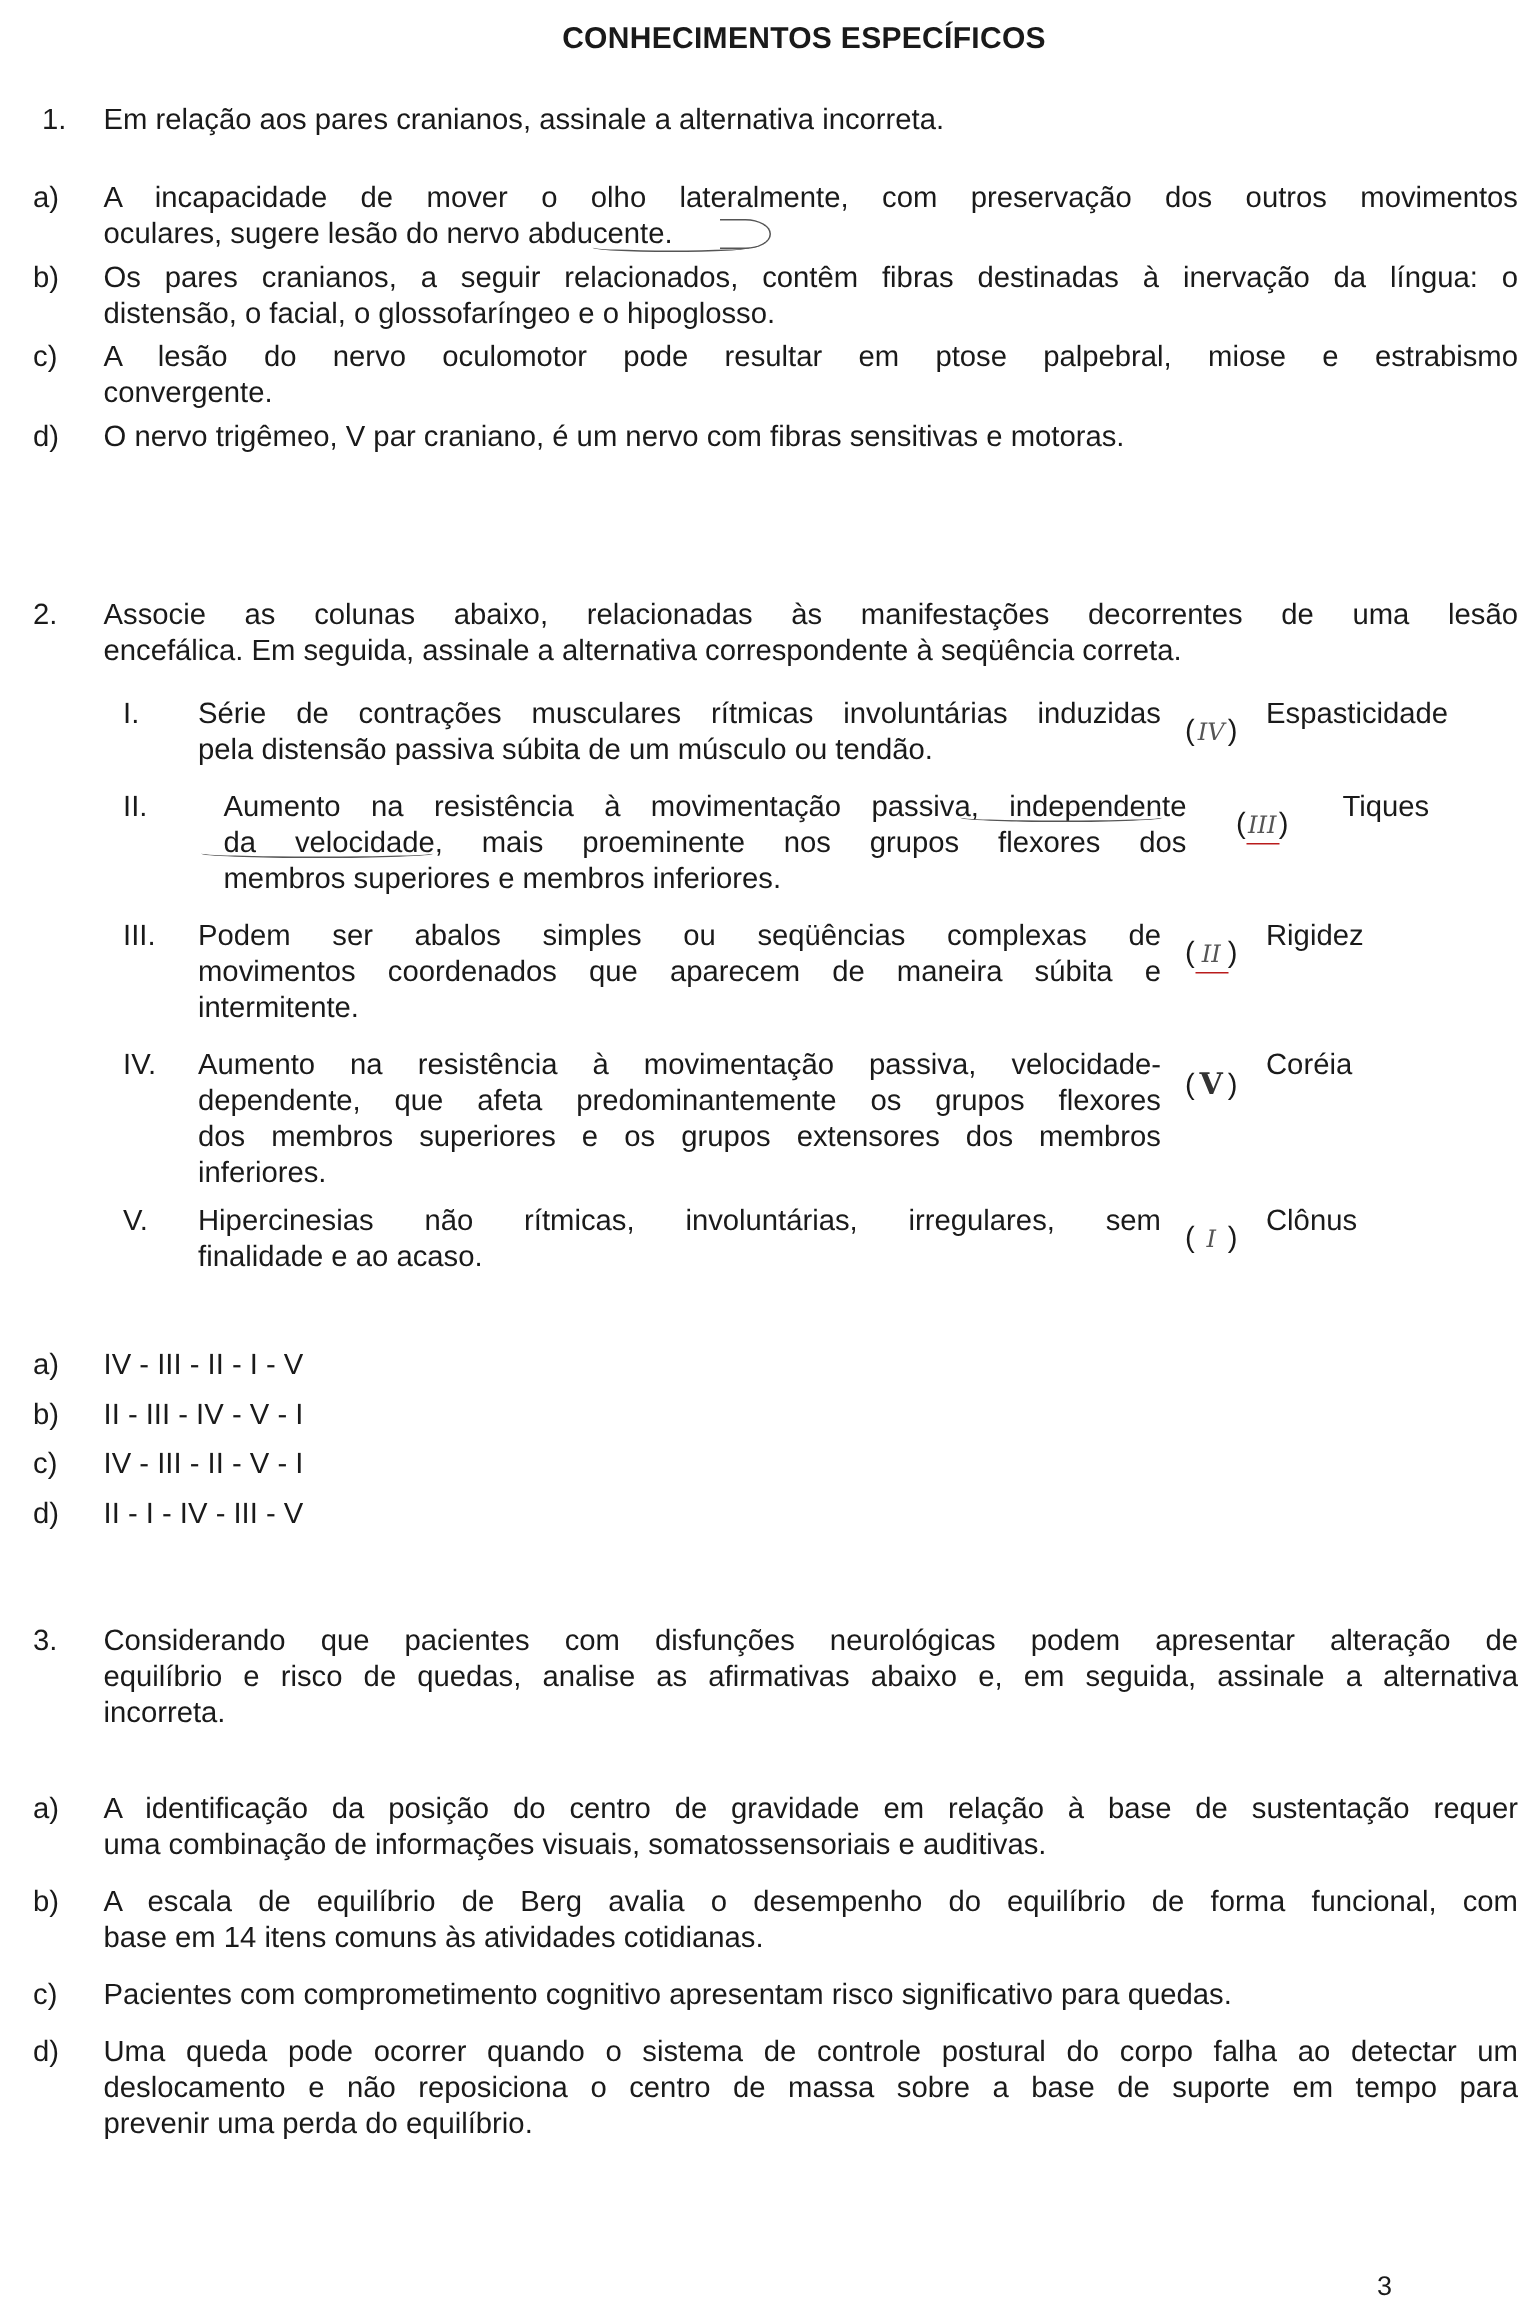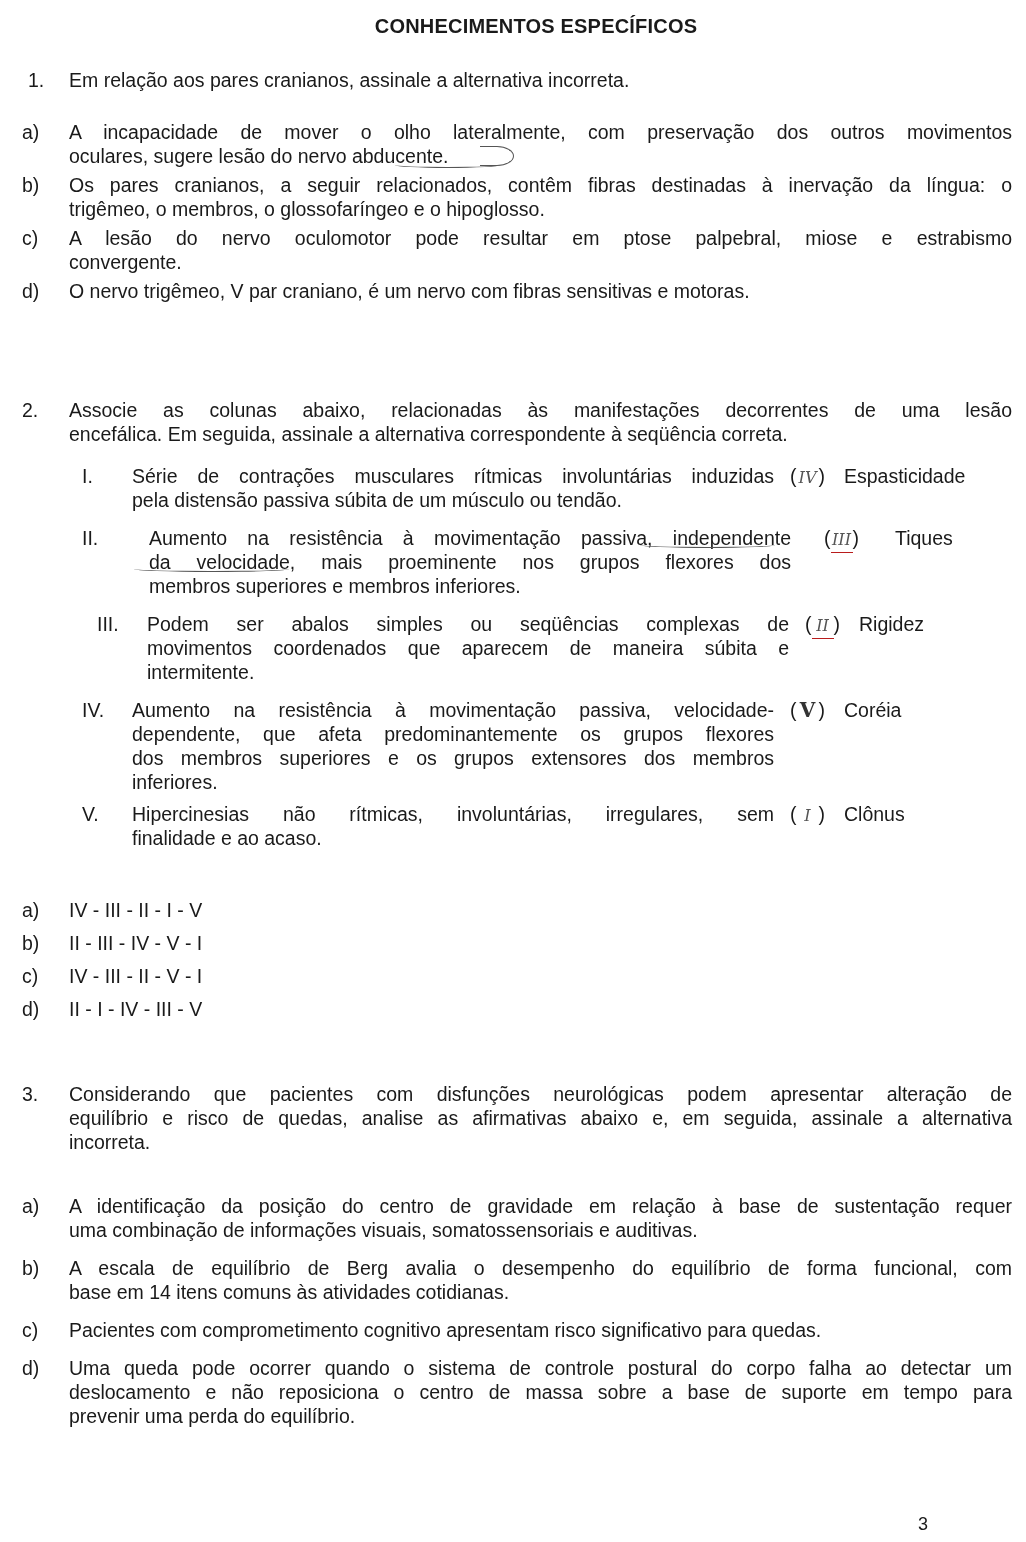--- a/index.html
+++ b/index.html
@@ -25,20 +25,21 @@
   .assoc { position: absolute; left: 0; width: 1026px; }
   .arow { display: flex; position: relative; }
   .rn { width: 132px; flex: none; text-align: right; padding-right: 0; }
   .rn span { display: inline-block; width: 50px; text-align: left; padding-left: 0; }
   .rtxt { width: 642px; flex: none; text-align: justify; }
   .paren { width: 70px; flex: none; padding-left: 16px; position: relative; }
   .mark {
     display: inline-block; width: 22px; text-align: center;
     font-family: "DejaVu Serif", serif; font-size: 16px; color: #555;
     font-style: italic;
+    margin-top: 12px;
   }
   .mark.bold { color: #333; font-weight: bold; font-size: 20px; font-style: normal; }
   .mark.ul { border-bottom: 1px solid #b91c1c; }
   .term { flex: none; }
 
   .hw-ul {
     position: absolute; height: 6px; border-bottom: 1.3px solid #555;
     border-radius: 0 0 60% 60%;
   }
   .hw-circle {
@@ -66,21 +67,21 @@
       <div class="lastline-just" style="text-align:justify;text-align-last:justify;">A incapacidade de mover o olho lateralmente, com preservação dos outros movimentos</div>
       <div>oculares, sugere lesão do nervo abducente.</div>
     </div>
     <div class="hw-ul" style="left:395px; top:42px; width:105px;"></div>
     <div class="hw-circle" style="left:480px; top:26px; width:34px; height:20px;"></div>
   </div>
   <div class="row opt">
     <div class="lbl">b)</div>
     <div class="txt">
       <div style="text-align:justify;text-align-last:justify;">Os pares cranianos, a seguir relacionados, contêm fibras destinadas à inervação da língua: o</div>
-      <div>trigêmeo, o membros, o glossofaríngeo e o hipoglosso.</div>
+      <div>distensão, o facial, o glossofaríngeo e o hipoglosso.</div>
     </div>
   </div>
   <div class="row opt">
     <div class="lbl">c)</div>
     <div class="txt">
       <div style="text-align:justify;text-align-last:justify;">A lesão do nervo oculomotor pode resultar em ptose palpebral, miose e estrabismo</div>
       <div>convergente.</div>
     </div>
   </div>
   <div class="row opt">
@@ -117,21 +118,21 @@
       <div style="text-align-last:justify;">Aumento na resistência à movimentação passiva, independente</div>
       <div style="text-align-last:justify;">da velocidade, mais proeminente nos grupos flexores dos</div>
       <div>membros superiores e membros inferiores.</div>
     </div>
     <div class="paren">(<span class="mark ul">III</span>)</div>
     <div class="term">Tiques</div>
     <div class="hw-ul" style="left:640px; top:16px; width:135px;"></div>
     <div class="hw-ul" style="left:134px; top:40px; width:155px;"></div>
   </div>
 
-  <div class="arow" style="margin-bottom:14px;padding-left:15px;">
+  <div class="arow" style="margin-bottom:14px;">
     <div class="rn"><span>III.</span></div>
     <div class="rtxt">
       <div style="text-align-last:justify;">Podem ser abalos simples ou seqüências complexas de</div>
       <div style="text-align-last:justify;">movimentos coordenados que aparecem de maneira súbita e</div>
       <div>intermitente.</div>
     </div>
     <div class="paren">(<span class="mark ul">II</span>)</div>
     <div class="term">Rigidez</div>
   </div>
 

